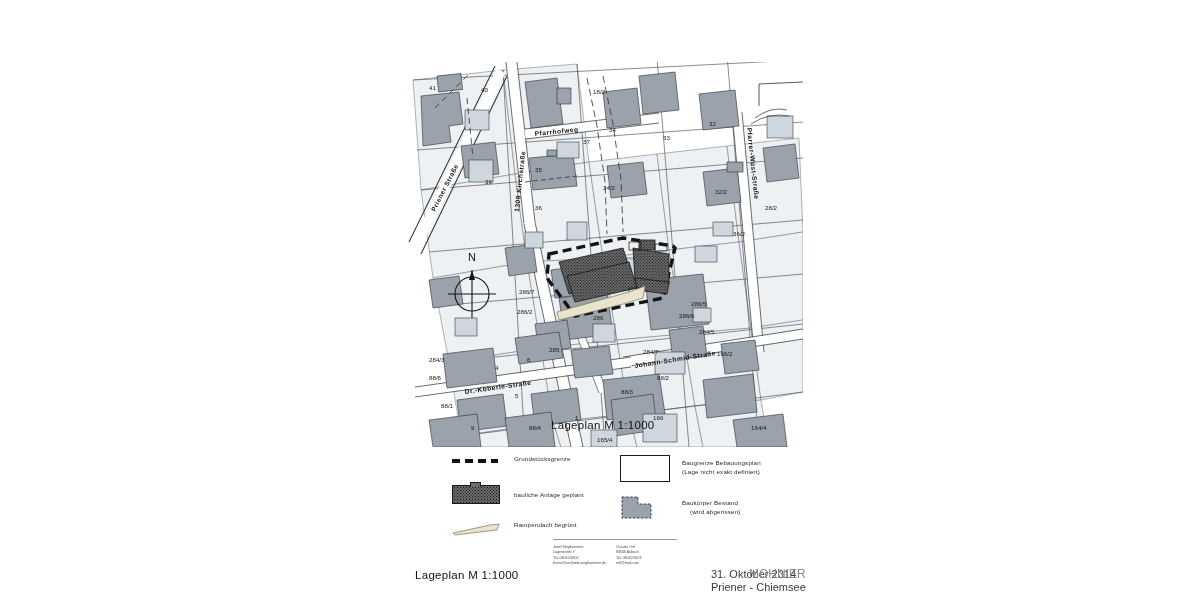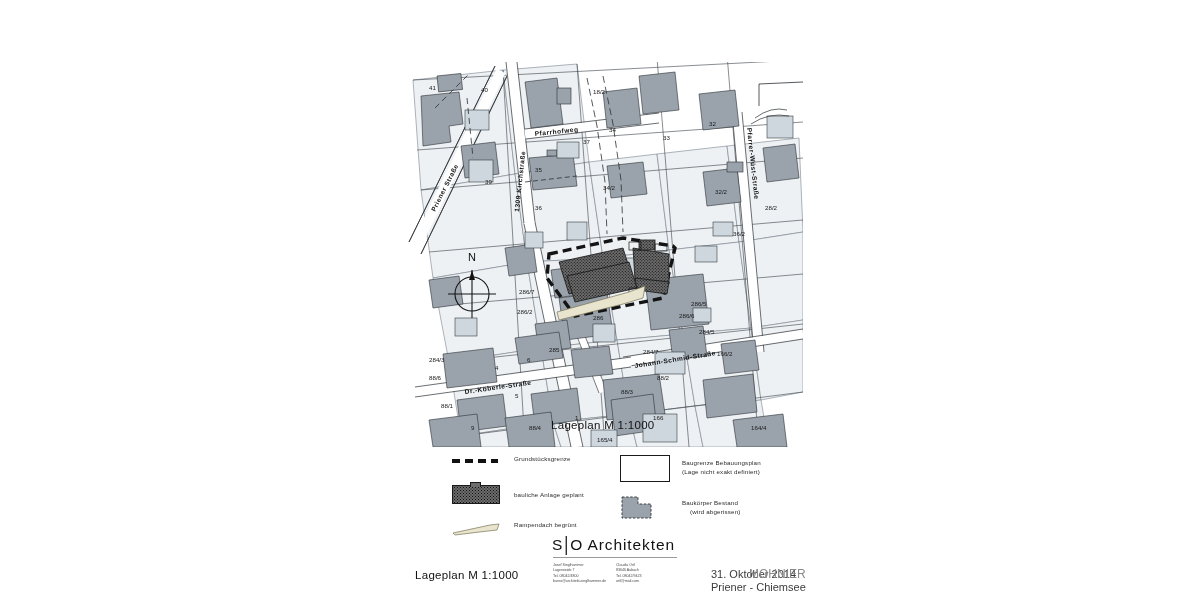--- a/index.html
+++ b/index.html
@@ -360,23 +360,20 @@
           </svg>
         </div>
         <div class="lg-txt" style="top:4px;">Baukörper Bestand</div>
         <div class="lg-txt" style="top:13px;left:70px;">(wird abgerissen)</div>
       </div>
 
     </div>
   </div>
 
   <div id="office">
-    <div id="office-logo">
-      <span>S</span><span class="bar">|</span><span>O Architekten</span>
-    </div>
     <div id="office-rule"></div>
     <div id="addr-wrap">
       <div class="addr a1">
         <div>Josef Singlhammer</div>
         <div>Lagerweide 7</div>
         <div>Tel. 08042/4800</div>
         <div>buero@architekt-singlhammer.de</div>
       </div>
       <div class="addr a2">
         <div>Claudia Ortl</div>

